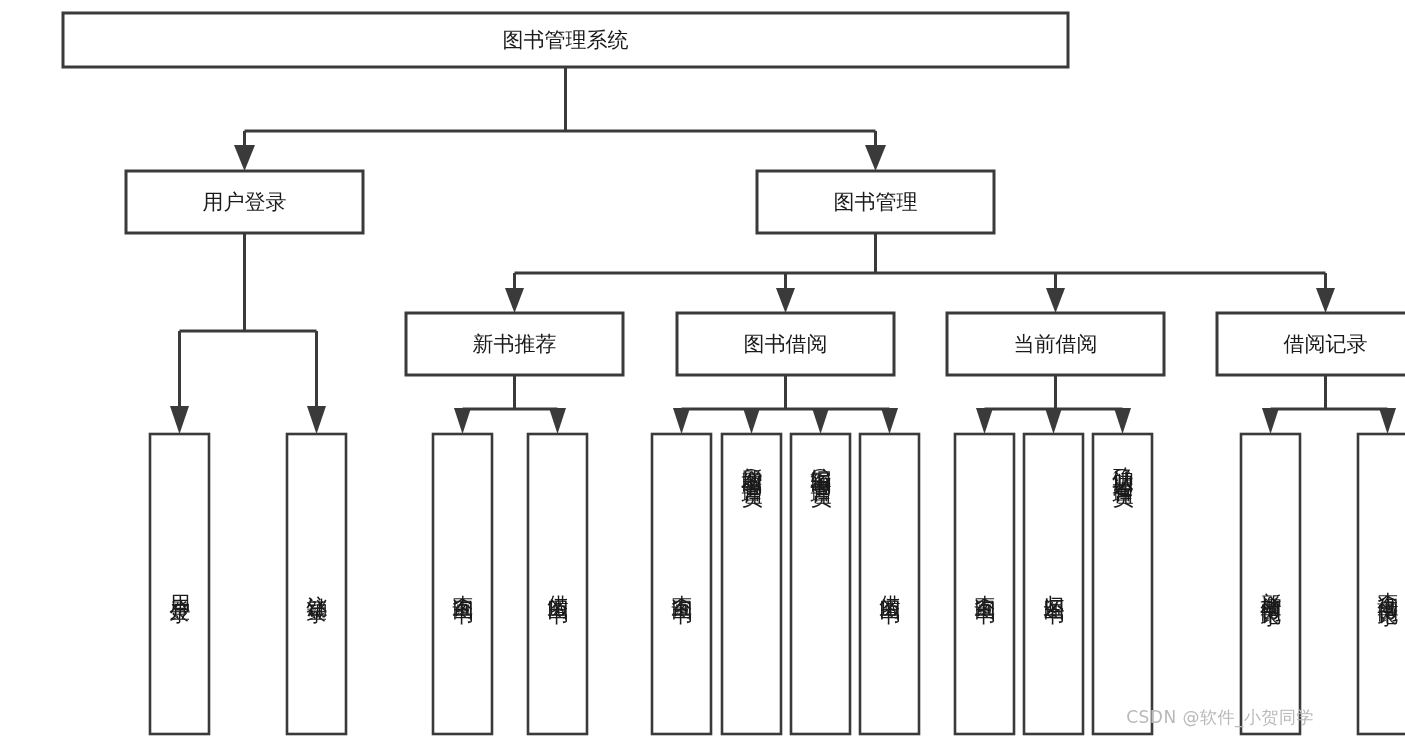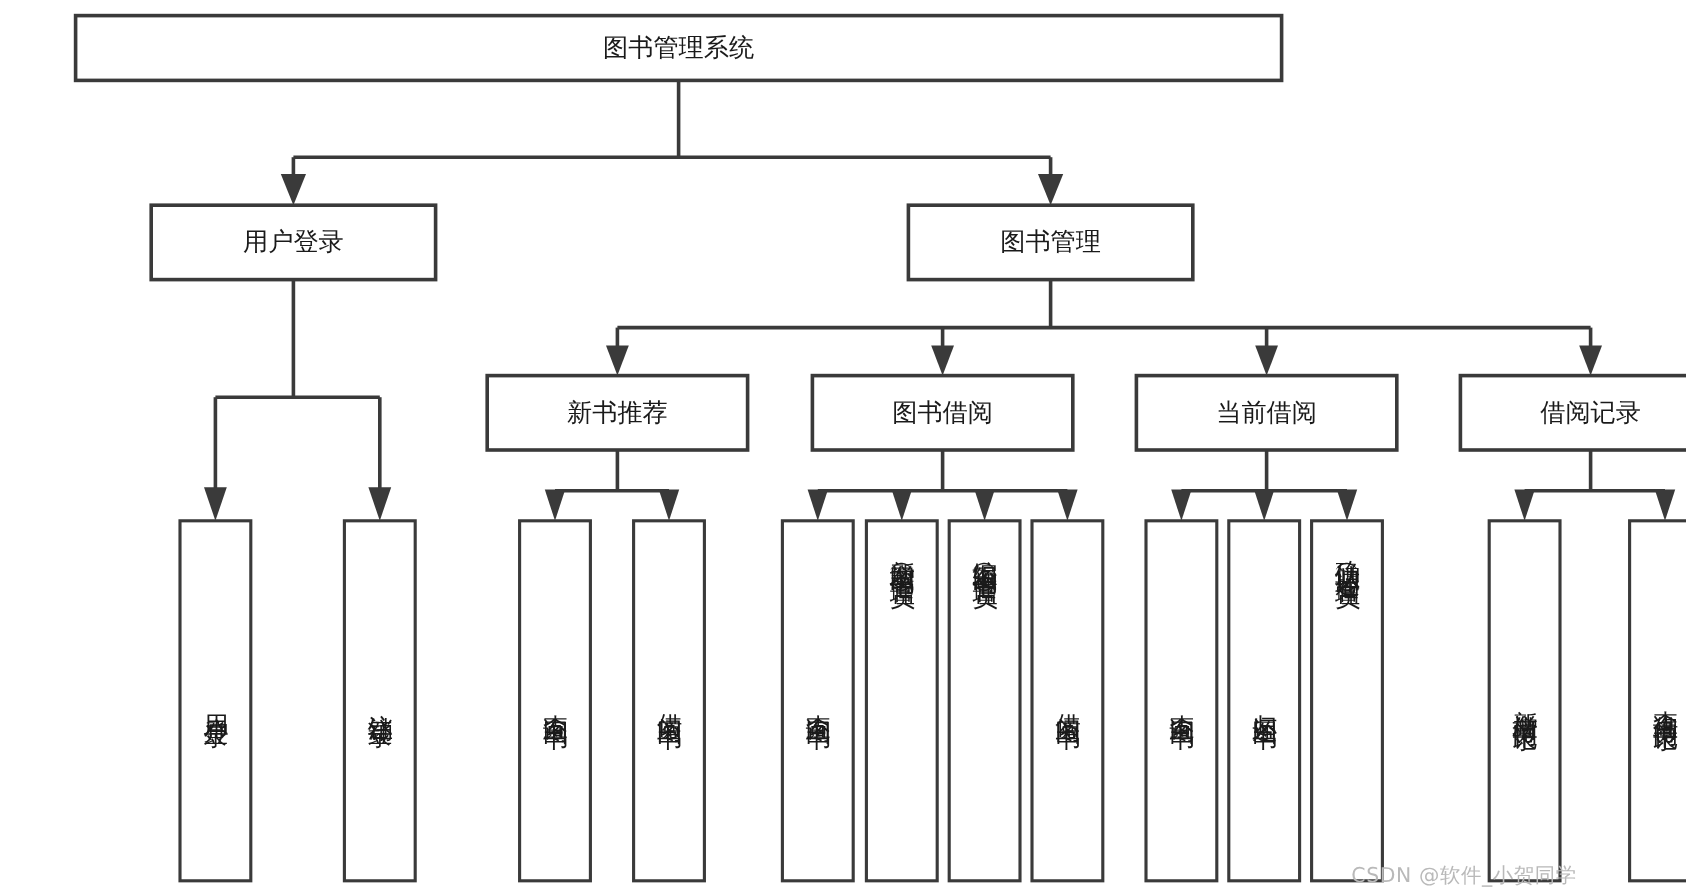--- a/index.html
+++ b/index.html
@@ -66,21 +66,21 @@
     font-size: 21px;
     line-height: 1;
     letter-spacing: 3px;
     color: #1a1a1a;
     white-space: nowrap;
     text-align: center;
   }
   #watermark {
     position: absolute;
     right: 8px;
-    bottom: 6px;
+    bottom: 18px;
     font-family: "DejaVu Sans", "Liberation Sans", sans-serif;
     font-size: 17px;
     color: #b9b9b9;
     letter-spacing: 0.5px;
     white-space: nowrap;
   }
 </style>
 </head>
 <body>
 

